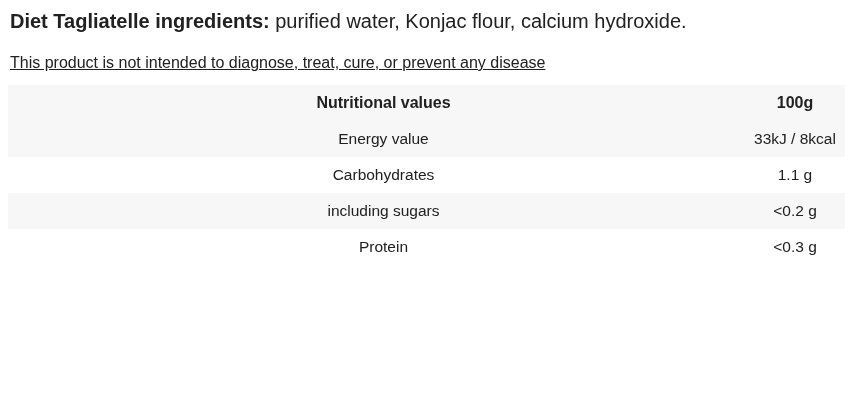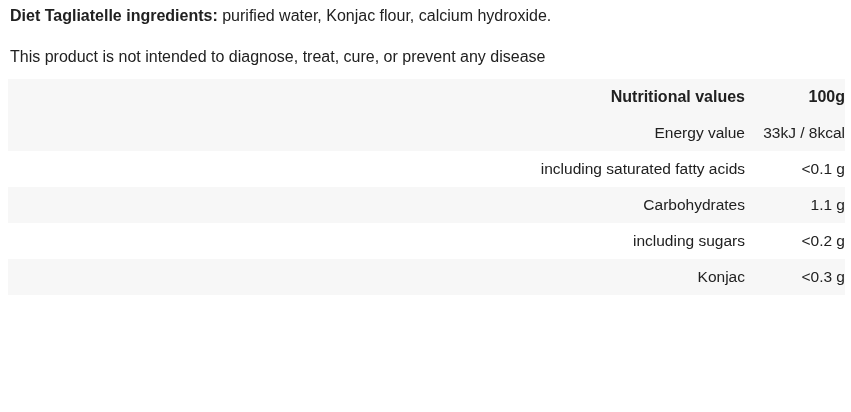--- a/index.html
+++ b/index.html
@@ -13,45 +13,46 @@
     background: #ffffff;
   }
   body {
     width: 851px;
     height: 412px;
     overflow: hidden;
     font-family: "Liberation Sans", sans-serif;
     color: var(--text);
   }
   .ingredients-line {
-    margin: 5px 10px 0 10px;
-    font-size: 16px;
+    margin: 11px 10px 0 10px;
+    font-size: 20px;
     line-height: 21px;
     font-weight: 400;
   }
   .ingredients-line b { font-weight: 700; }
   .disclaimer {
     margin: 20px 10px 12px 10px;
     font-size: 16px;
     line-height: 21px;
+    text-decoration: underline;
   }
   table.nutrition {
     margin: 11px 6px 0 8px;
     width: 837px;
     border-collapse: collapse;
     table-layout: fixed;
   }
   table.nutrition col.c-name  { width: 737px; }
   table.nutrition col.c-value { width: 100px; }
   table.nutrition th,
   table.nutrition td {
     height: 36px;
     padding: 0;
     vertical-align: middle;
-    text-align: right;
+    text-align: center;
     font-size: 15.5px;
     font-weight: 400;
     white-space: nowrap;
     overflow: hidden;
   }
   table.nutrition th {
     font-size: 16px;
     font-weight: 700;
   }
   table.nutrition .name-cell { padding-left: 14px; }
@@ -76,29 +77,25 @@
       <th class="name-cell">Nutritional values</th>
       <th class="value-cell">100g</th>
     </tr>
   </thead>
   <tbody>
     <tr>
       <td class="name-cell">Energy value</td>
       <td class="value-cell">33kJ / 8kcal</td>
     </tr>
     <tr>
-      <td class="name-cell">including saturated fatty acids</td>
-      <td class="value-cell">&lt;0.1 g</td>
-    </tr>
-    <tr>
       <td class="name-cell">Carbohydrates</td>
       <td class="value-cell">1.1 g</td>
     </tr>
     <tr>
       <td class="name-cell">including sugars</td>
       <td class="value-cell">&lt;0.2 g</td>
     </tr>
     <tr>
-      <td class="name-cell">Konjac</td>
+      <td class="name-cell">Protein</td>
       <td class="value-cell">&lt;0.3 g</td>
     </tr>
   </tbody>
 </table>
 
 </body></html>

